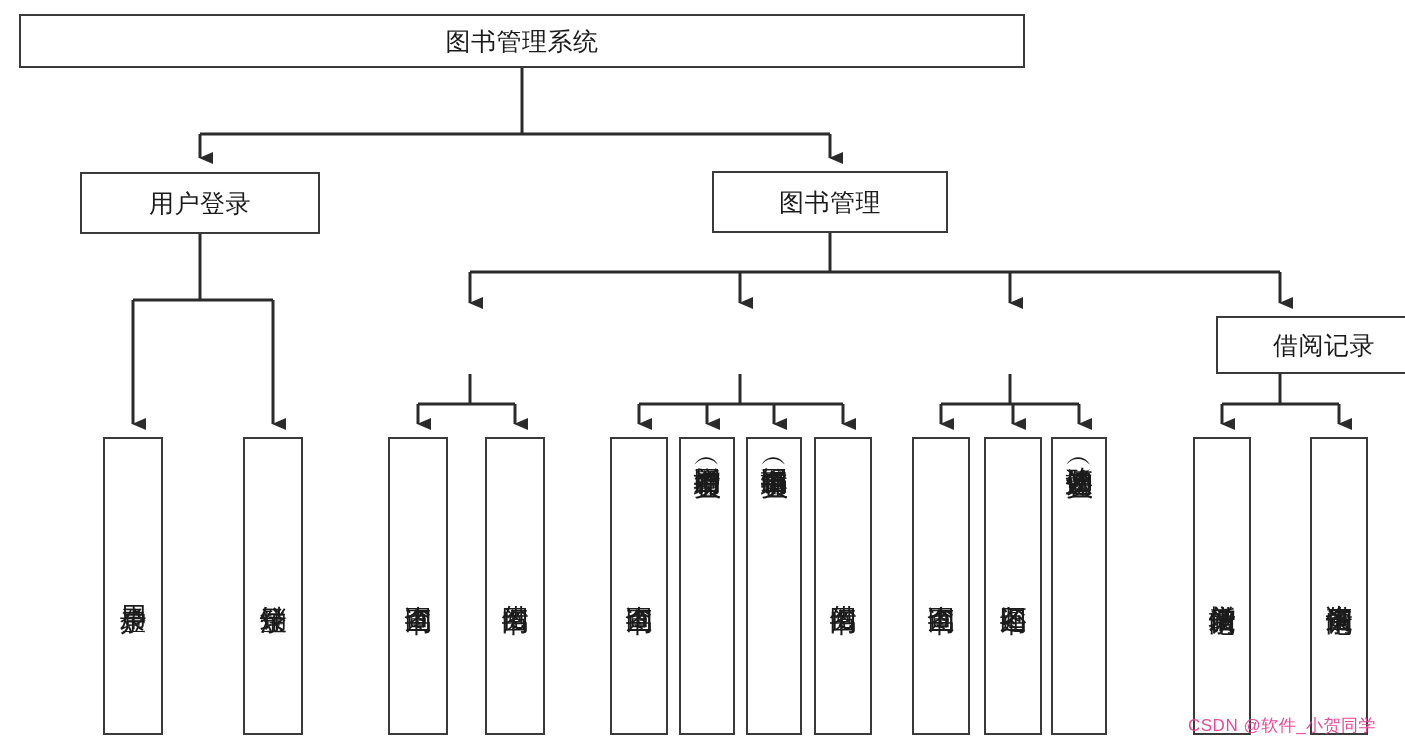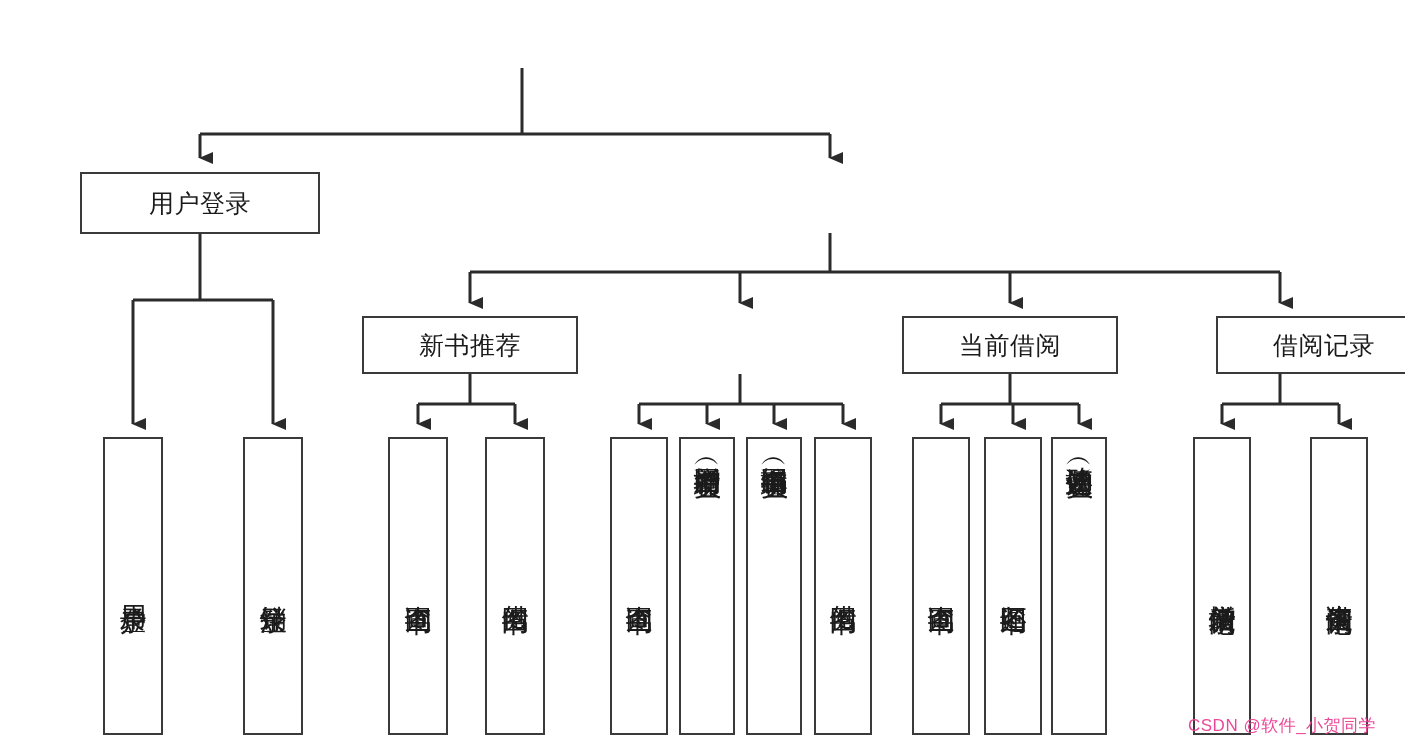--- a/index.html
+++ b/index.html
@@ -120,31 +120,31 @@
       <path d="M 1013 404 L 1013 424" marker-end="url(#arrow)"></path>
       <path d="M 1079 404 L 1079 424" marker-end="url(#arrow)"></path>
 
       <path d="M 1280 374 L 1280 404"></path>
       <path d="M 1222 404 L 1339 404"></path>
       <path d="M 1222 404 L 1222 424" marker-end="url(#arrow)"></path>
       <path d="M 1339 404 L 1339 424" marker-end="url(#arrow)"></path>
     </g>
   </svg>
 
+  <div class="node horiz" style="left: 19px; top: 14px; width: 1006px; height: 54px;">
+    <span class="label">图书管理系统</span>
+  </div>
 
   <div class="node horiz" style="left: 80px; top: 172px; width: 240px; height: 62px;">
     <span class="label">用户登录</span>
   </div>
+  <div class="node horiz" style="left: 712px; top: 171px; width: 236px; height: 62px;">
+    <span class="label">图书管理</span>
+  </div>
 
-  <div class="node horiz" style="left: 362px; top: 316px; width: 216px; height: 58px;">
-    <span class="label">新书推荐</span>
-  </div>
-  <div class="node horiz" style="left: 902px; top: 316px; width: 216px; height: 58px;">
-    <span class="label">当前借阅</span>
-  </div>
   <div class="node horiz" style="left: 1172px; top: 316px; width: 216px; height: 58px; margin-left: 44px;">
     <span class="label">借阅记录</span>
   </div>
 
   <div class="node vert centered" style="left: 103px; top: 437px; width: 60px; height: 298px;">
     <span class="label">用户登录</span>
   </div>
   <div class="node vert centered" style="left: 243px; top: 437px; width: 60px; height: 298px;">
     <span class="label">注销登录</span>
   </div>

